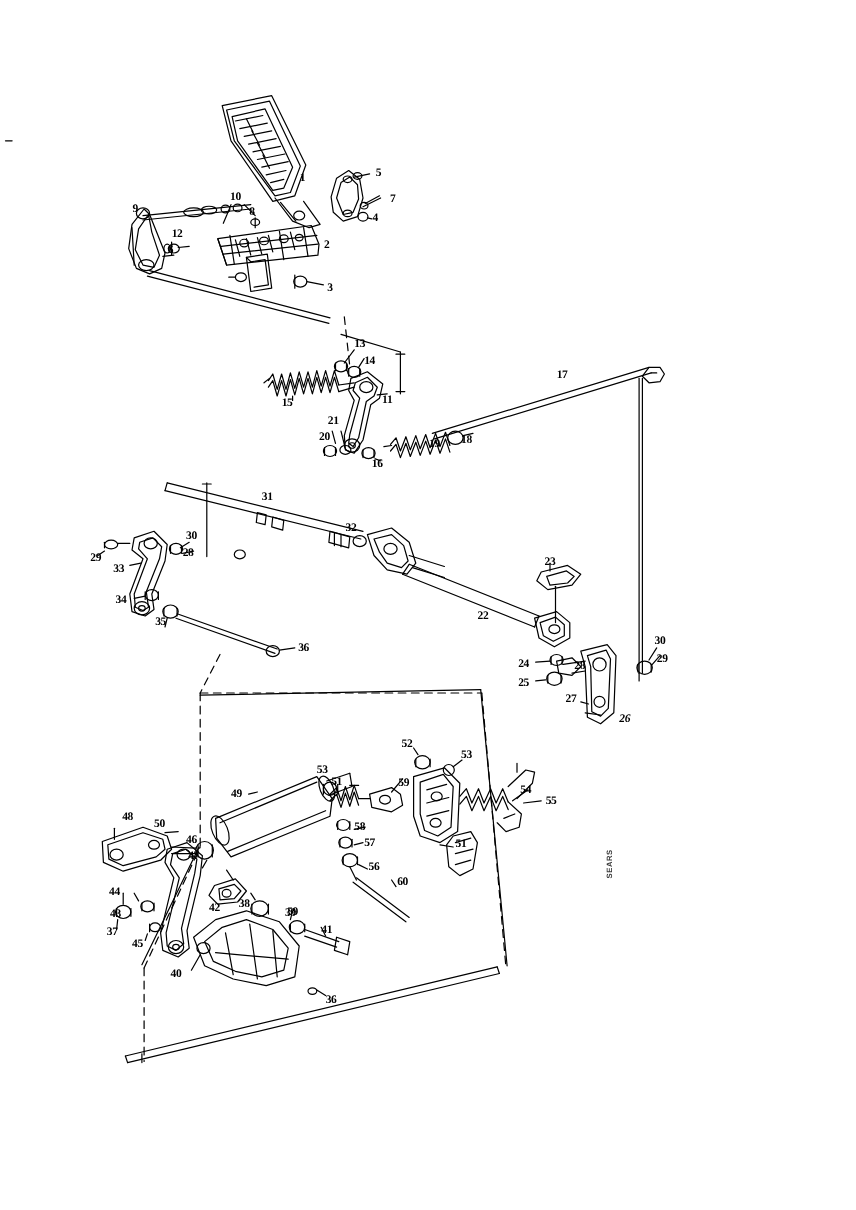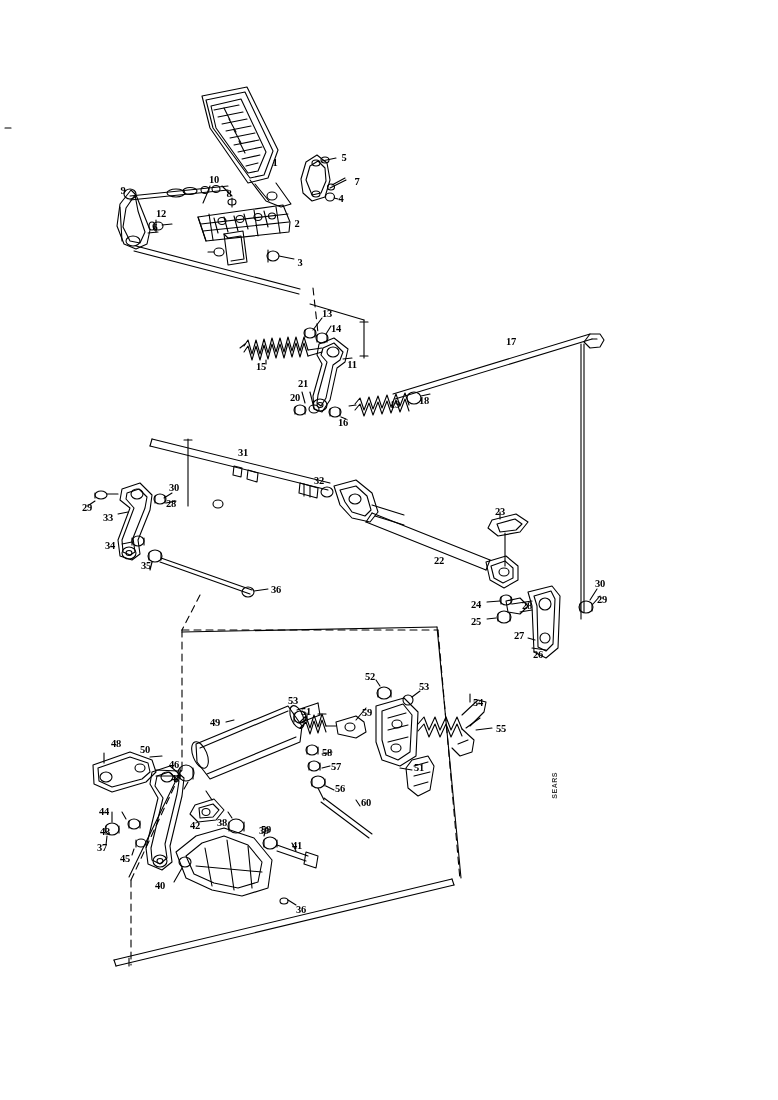--- a/index.html
+++ b/index.html
@@ -556,21 +556,21 @@
       <div class="callout" style="left: 343px; top: 423px; text-align: center;">16</div>
       <div class="callout" style="left: 511px; top: 342px;">17</div>
       <div class="callout" style="left: 424px; top: 401px;">18</div>
       <div class="callout" style="left: 395px; top: 405px;">19</div>
       <div class="callout" style="left: 295px; top: 398px;">20</div>
       <div class="callout" style="left: 303px; top: 384px;">21</div>
       <div class="callout" style="left: 403px; top: 561px; margin-left: 36px;">22</div>
       <div class="callout" style="left: 500px; top: 512px;">23</div>
       <div class="callout" style="left: 476px; top: 605px;">24</div>
       <div class="callout" style="left: 476px; top: 622px;">25</div>
-      <div class="callout" style="left: 538px; top: 655px;">26</div>
+      <div class="callout" style="left: 568px; top: 655px; font-style: italic;">26</div>
       <div class="callout" style="left: 519px; top: 636px;">27</div>
       <div class="callout" style="left: 527px; top: 606px;">28</div>
       <div class="callout" style="left: 602px; top: 600px;">29</div>
       <div class="callout" style="left: 600px; top: 584px;">30</div>
       <div class="callout" style="left: 171px; top: 504px;">28</div>
       <div class="callout" style="left: 87px; top: 508px;">29</div>
       <div class="callout" style="left: 174px; top: 488px;">30</div>
       <div class="callout" style="left: 243px; top: 453px;">31</div>
       <div class="callout" style="left: 319px; top: 481px;">32</div>
       <div class="callout" style="left: 108px; top: 518px;">33</div>
@@ -589,21 +589,21 @@
       <div class="callout" style="left: 125px; top: 859px;">45</div>
       <div class="callout" style="left: 174px; top: 765px;">46</div>
       <div class="callout" style="left: 176px; top: 779px;">47</div>
       <div class="callout" style="left: 116px; top: 744px;">48</div>
       <div class="callout" style="left: 215px; top: 723px;">49</div>
       <div class="callout" style="left: 145px; top: 750px;">50</div>
       <div class="callout" style="left: 306px; top: 712px;">51</div>
       <div class="callout" style="left: 370px; top: 677px;">52</div>
       <div class="callout" style="left: 293px; top: 701px;">53</div>
       <div class="callout" style="left: 424px; top: 687px;">53</div>
-      <div class="callout" style="left: 478px; top: 703px;">54</div>
+      <div class="callout" style="left: 478px; top: 719px;">54</div>
       <div class="callout" style="left: 501px; top: 729px;">55</div>
       <div class="callout" style="left: 340px; top: 789px;">56</div>
       <div class="callout" style="left: 336px; top: 767px;">57</div>
       <div class="callout" style="left: 327px; top: 753px;">58</div>
       <div class="callout" style="left: 367px; top: 713px;">59</div>
       <div class="callout" style="left: 266px; top: 830px;">59</div>
       <div class="callout" style="left: 366px; top: 803px;">60</div>
       <div class="callout" style="left: 419px; top: 768px;">51</div>
     </div>
 

